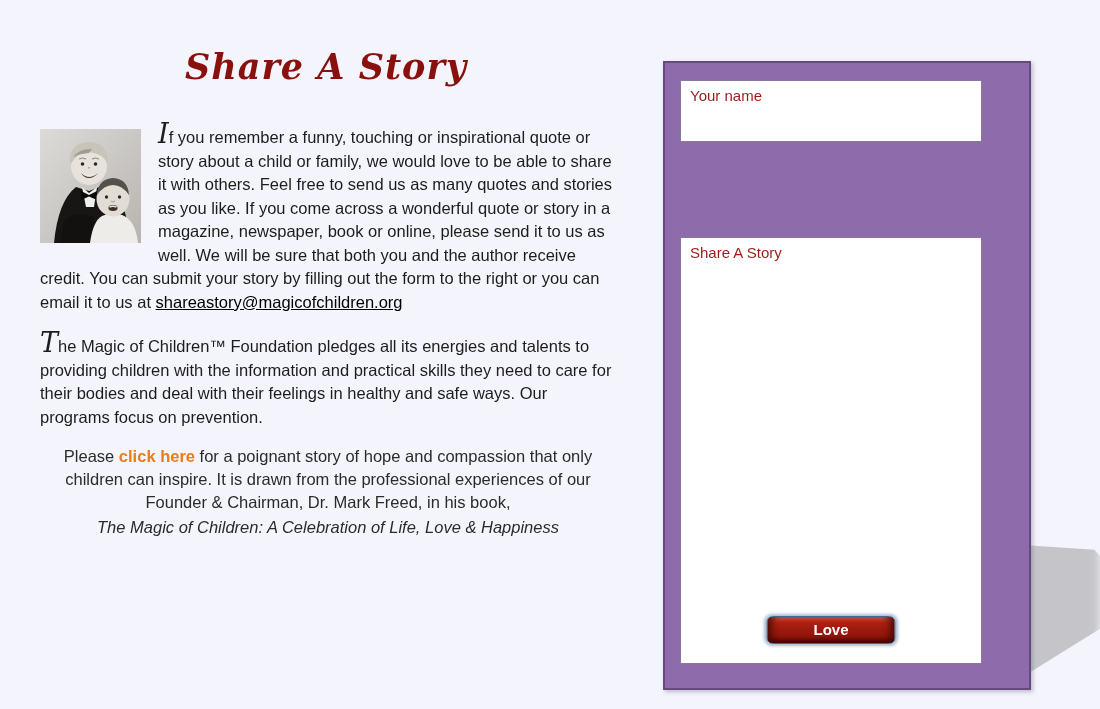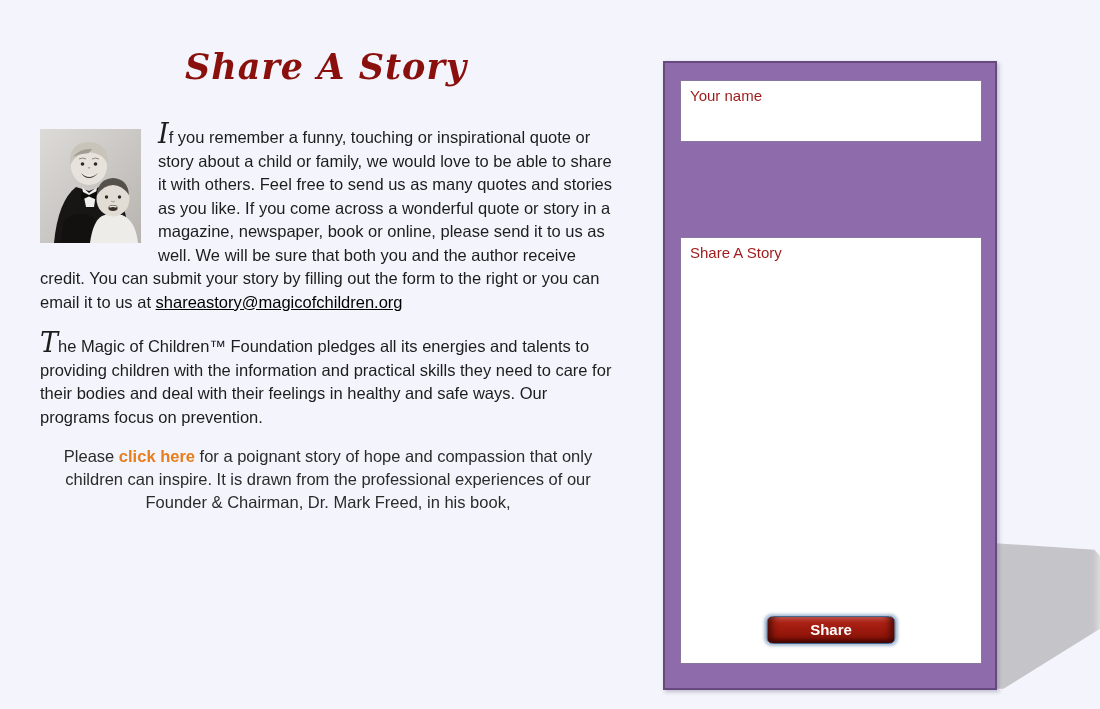--- a/index.html
+++ b/index.html
@@ -35,21 +35,21 @@
   .book-title { font-style:italic; margin-top:2px; }
   
   .panel-shadow {
     position:absolute; left:988px; top:537px; width:112px; height:158px;
     background:#c5c5c9;
     clip-path:polygon(7% 4%, 95% 8%, 100% 12%, 100% 58%, 14% 96%, 7% 96%);
     filter:blur(4px);
   }
   
   .form-panel {
-    position:absolute; left:663px; top:61px; width:334px; height:629px;
+    position:absolute; left:663px; top:61px; width:368px; height:629px;
     box-sizing:border-box; background:#8e6cab; border:2px solid #66497f;
     box-shadow:2px 2px 4px rgba(125,120,145,.45);
   }
   .field {
     position:absolute; left:15px; width:302px; box-sizing:border-box;
     background:#ffffff; border:1px solid #8a76a0; padding:6px 9px;
     cursor:text;
   }
   .field-name  { top:17px;  height:62px; }
   .field-email { top:94px;  height:66px; }
@@ -127,31 +127,32 @@
         <path d="M69.5 78 Q73 76.5 76.5 78" stroke="#e9e4da" stroke-width="1.4" fill="none"></path>
       </svg>
     </div>
 
 
     <p class="para"><span class="initial">I</span><span>f you remember a funny, touching or inspirational quote or story about a child or family, we would love to be able to share it with others. Feel free to send us as many quotes and stories as you like. If you come across a wonderful quote or story in a magazine, newspaper, book or online, please send it to us as well. We will be sure that both you and the author receive credit. You can submit your story by filling out the form to the right or you can email it to us at </span><a class="email-link">shareastory@magicofchildren.org</a></p>
 
     <p class="para para-foundation"><span class="initial">T</span><span>he Magic of Children™ Foundation pledges all its energies and talents to providing children with the information and practical skills they need to care for their bodies and deal with their feelings in healthy and safe ways. Our programs focus on prevention.</span></p>
 
     <div class="para-center"><span>Please </span><a class="click-here">click here</a><span> for a poignant story of hope and compassion that only children can inspire. It is drawn from the professional experiences of our Founder &amp; Chairman, Dr. Mark Freed, in his book,</span>
+      <div class="book-title">The Magic of Children: A Celebration of Life, Love &amp; Happiness</div>
     </div>
 
   </div>
 
   <div class="form-panel">
 
     <div class="field field-name">
       <span class="field-label">Your name</span>
     </div>
 
 
     <div class="field field-story">
       <span class="field-label">Share A Story</span>
-      <button class="share-btn">Share</button>
+      <button class="share-btn">Love</button>
     </div>
 
   </div>
 
 </div>
 
 </body></html>

